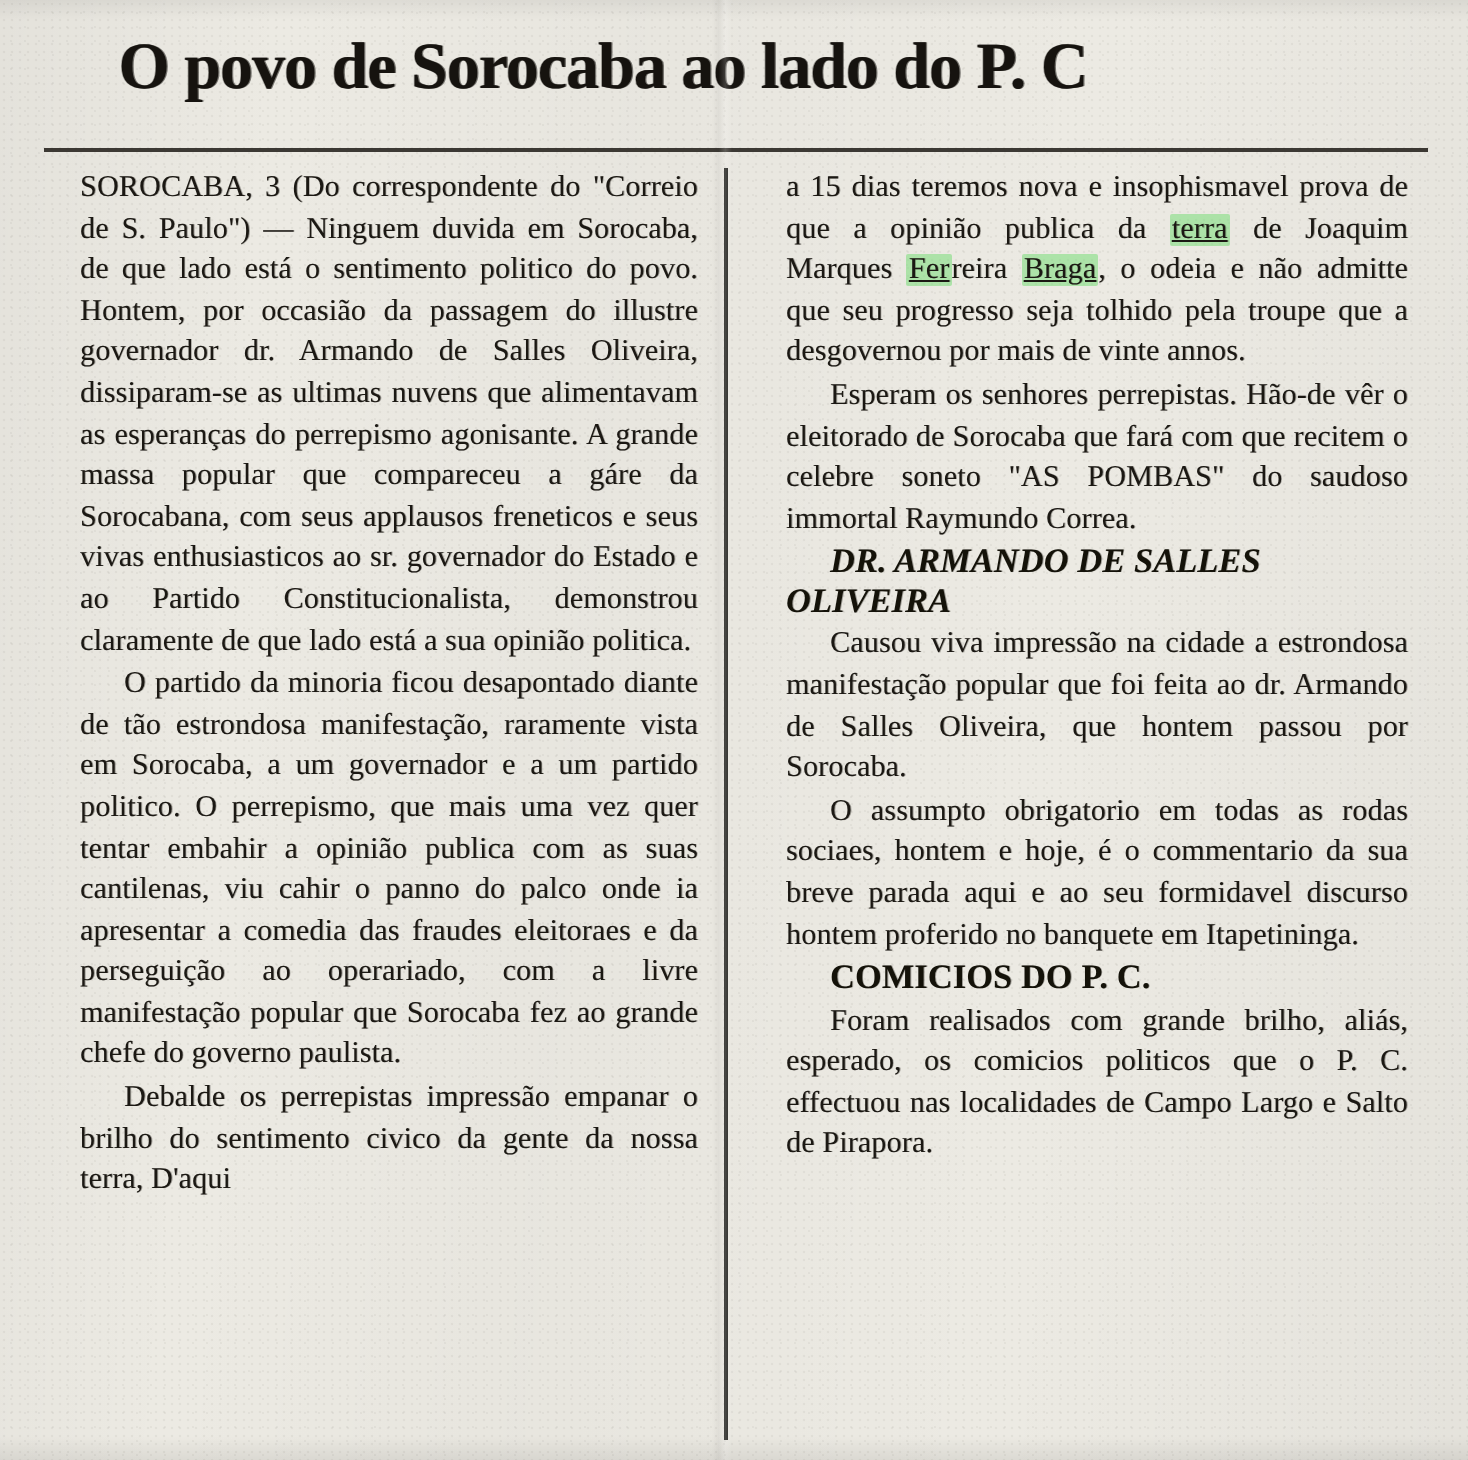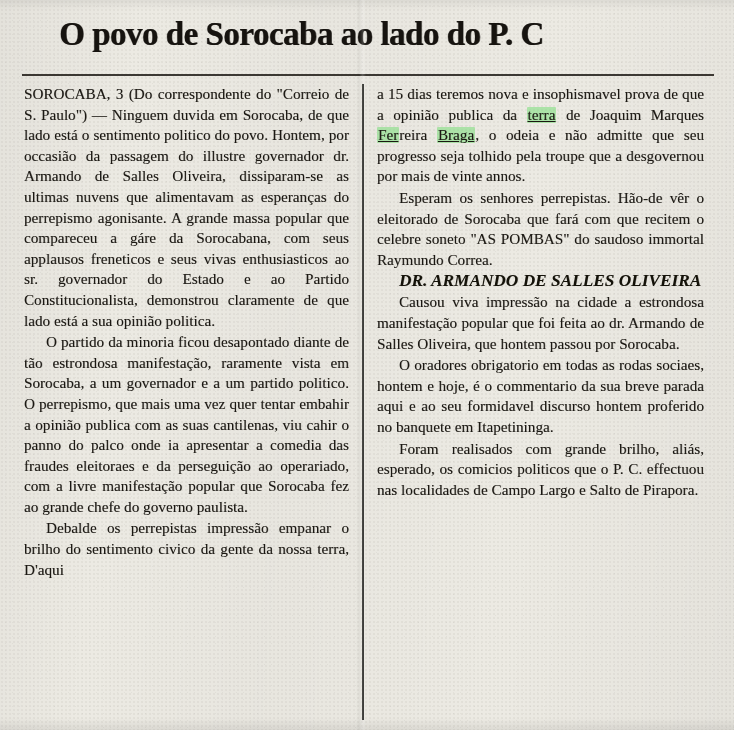--- a/index.html
+++ b/index.html
@@ -78,21 +78,21 @@
     hyphens: none;
   }
   .col.left {
     padding-right: 13px;
     border-right: 2px solid #20201c;
   }
   .col.right {
     padding-left: 13px;
   }
   .col p {
-    margin: 0 0 1px 0;
+    margin: 0 0 1px 16px;
     text-indent: 22px;
     letter-spacing: 0.05px;
     text-shadow: 0.45px 0 0 rgba(25,22,18,0.35);
   }
   .col p.noindent {
     text-indent: 0;
   }
   .subhead {
     margin: 2px 0 1px 0;
     font-weight: bold;
@@ -153,21 +153,22 @@
       <p>Debalde os perrepistas impressão empanar o brilho do sentimento civico da gente da nossa terra, D'aqui</p>
     </div>
 
     <div class="col right">
       <p class="noindent">
         <span>a 15 dias teremos nova e insophismavel prova de que a opinião publica da </span><span class="hl-green">terra</span><span> de Joaquim Marques </span><span class="hl-green">Fer</span><span>reira </span><span class="hl-green">Braga</span><span>, o odeia e não admitte que seu progresso seja tolhido pela troupe que a desgovernou por mais de vinte annos.</span>
       </p>
       <p>Esperam os senhores perrepistas. Hão-de vêr o eleitorado de Sorocaba que fará com que recitem o celebre soneto "AS POMBAS" do saudoso immortal Raymundo Correa.</p>
       <p class="subhead two-line">DR.  ARMANDO  DE  SALLES  OLIVEIRA</p>
       <p>Causou viva impressão na cidade a estrondosa manifestação popular que foi feita ao dr. Armando de Salles Oliveira, que hontem passou por Sorocaba.</p>
-      <p>O oradores obrigatorio em todas as rodas sociaes, hontem e hoje, é o commentario da sua breve parada aqui e ao seu formidavel discurso hontem proferido no banquete em Itapetininga.</p>
+      <p>O assumpto obrigatorio em todas as rodas sociaes, hontem e hoje, é o commentario da sua breve parada aqui e ao seu formidavel discurso hontem proferido no banquete em Itapetininga.</p>
+      <p class="subhead">COMICIOS DO P. C.</p>
       <p>Foram realisados com grande brilho, aliás, esperado, os comicios politicos que o P. C. effectuou nas localidades de Campo Largo e Salto de Pirapora.</p>
     </div>
 
   </div>
 
   <div class="fold"></div>
   <div class="edge-bottom"></div>
 </div>
 
 </body></html>

